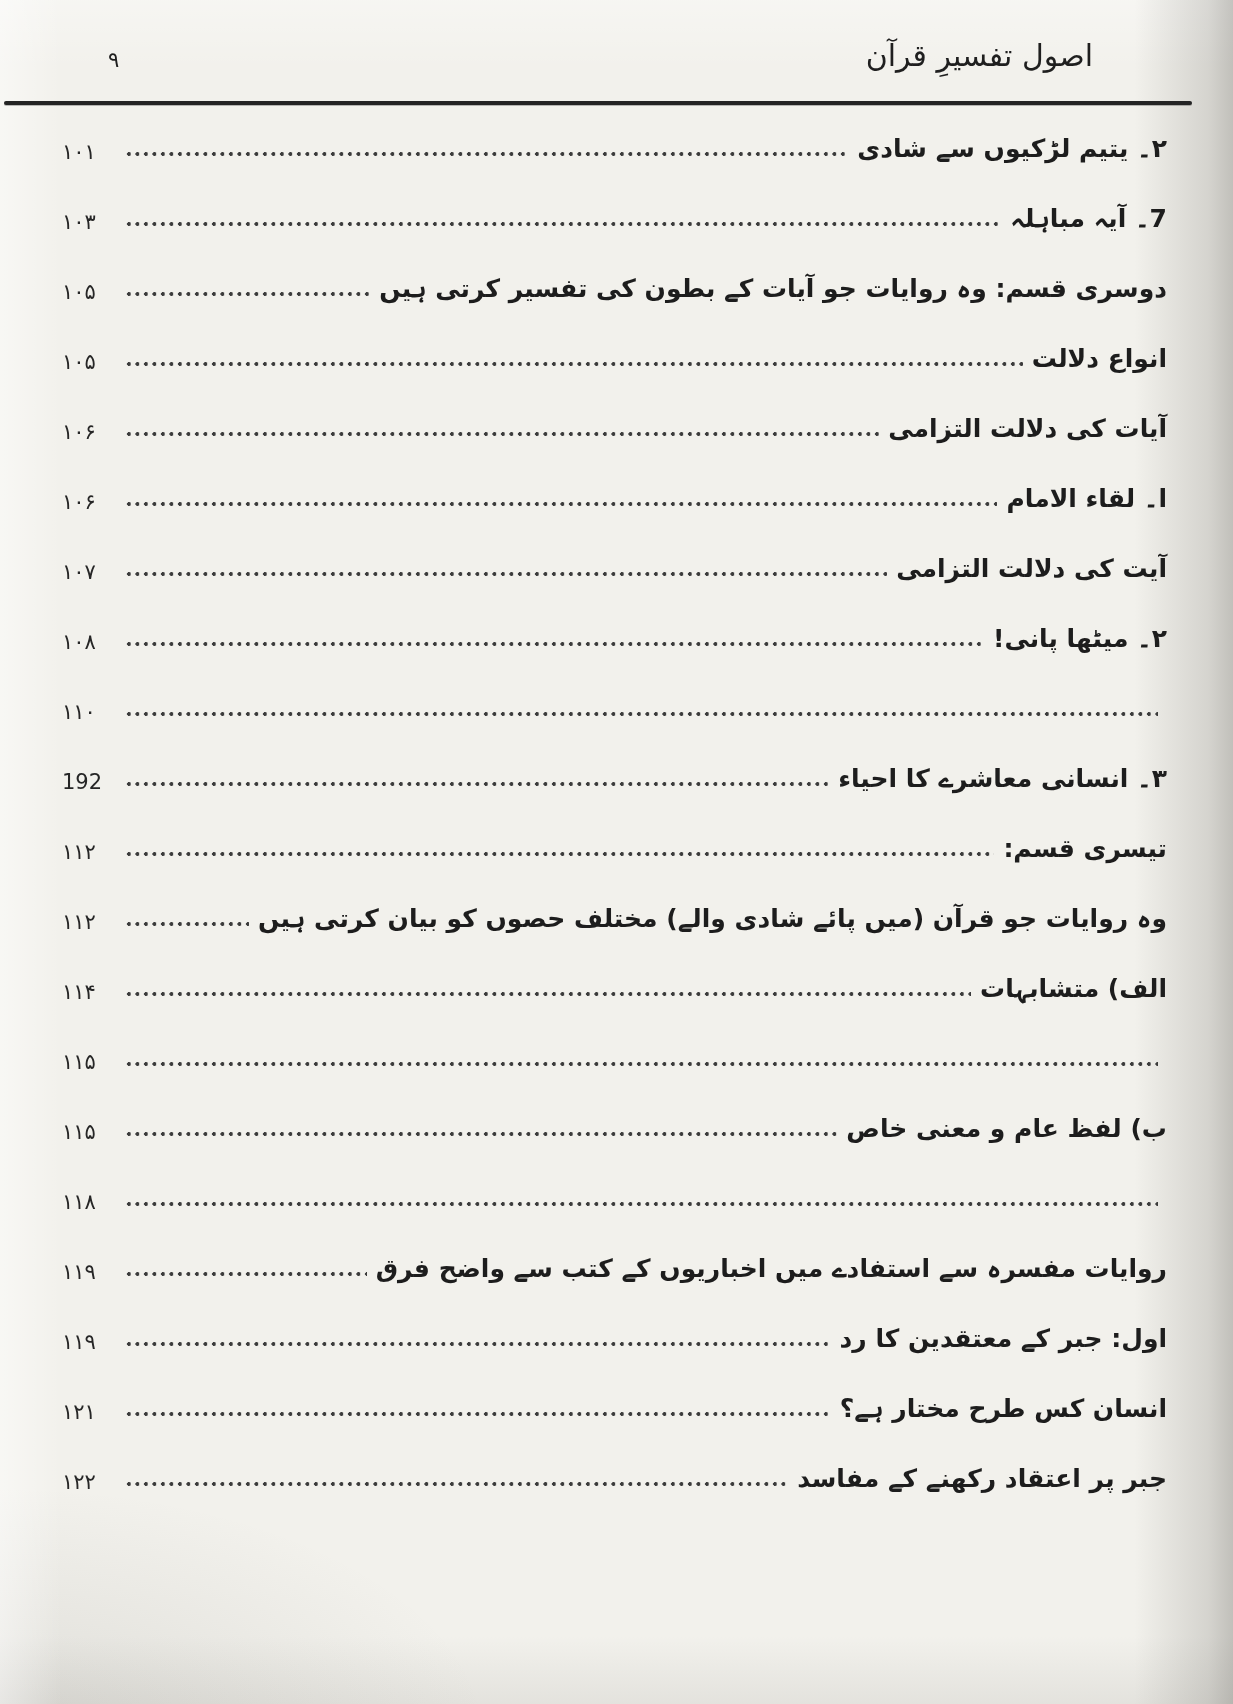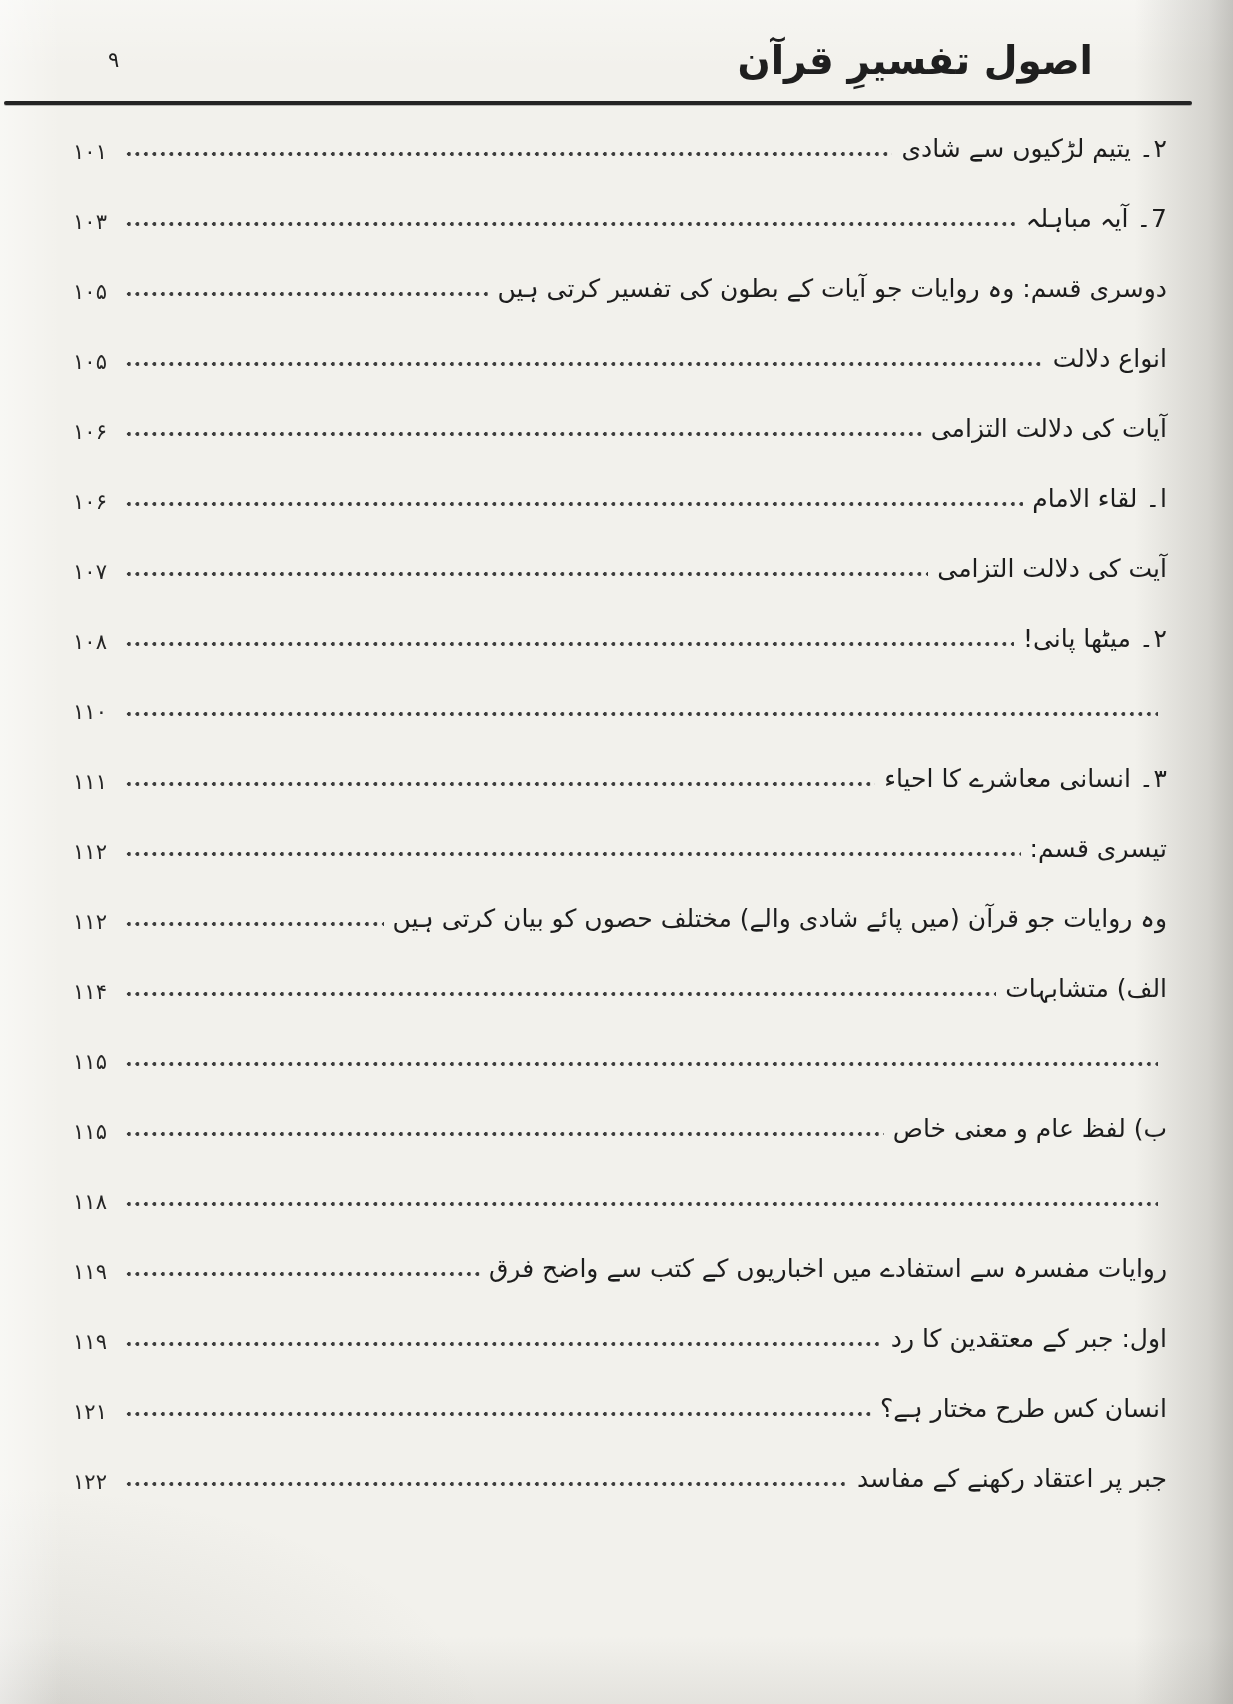--- a/index.html
+++ b/index.html
@@ -35,22 +35,22 @@
   
   .header {
     position: absolute;
     top: 0; left: 0; right: 0;
     height: 110px;
   }
   .header-title {
     position: absolute;
     top: 38px;
     right: 140px;
-    font-size: 39px;
-    font-weight: bold;
+    font-size: 30px;
+    font-weight: normal;
     letter-spacing: 0.5px;
     white-space: nowrap;
   }
   .header-page-num {
     position: absolute;
     top: 48px;
     left: 108px;
     font-size: 21px;
   }
   .header-rule {
@@ -75,42 +75,42 @@
   .toc-row {
     display: flex;
     align-items: flex-end;
     height: 70px;
     box-sizing: border-box;
     padding-bottom: 5px;
   }
   .toc-title {
     flex: 0 0 auto;
     font-size: 25px;
-    font-weight: normal;
+    font-weight: bold;
     line-height: 1.3;
     white-space: nowrap;
     color: #1d1d1d;
   }
   .toc-leader {
     flex: 1 1 auto;
     min-width: 18px;
     height: 8px;
     margin: 0 9px 7px 7px;
     background-image: radial-gradient(circle at 4px 4px, #3c3c3c 1.7px, rgba(0,0,0,0) 2.2px);
     background-size: 8.5px 8px;
     background-repeat: repeat-x;
     background-position: left bottom;
   }
   .toc-page {
     flex: 0 0 auto;
     min-width: 56px;
     font-size: 21px;
     color: #262626;
     direction: ltr;
-    text-align: center;
+    text-align: left;
     padding-bottom: 1px;
   }
 </style>
 </head>
 <body>
 
 <div class="page">
 
   <div class="header">
     <div class="header-title">اصول تفسیرِ قرآن</div>
@@ -169,21 +169,21 @@
       </div>
 
       <div class="toc-row">
         <span class="toc-leader"></span>
         <span class="toc-page">۱۱۰</span>
       </div>
 
       <div class="toc-row">
         <span class="toc-title">۳۔ انسانی معاشرے کا احیاء</span>
         <span class="toc-leader"></span>
-        <span class="toc-page">۱۱۱</span>
+        <span class="toc-page">192</span>
       </div>
 
       <div class="toc-row">
         <span class="toc-title">تیسری قسم:</span>
         <span class="toc-leader"></span>
         <span class="toc-page">۱۱۲</span>
       </div>
 
       <div class="toc-row">
         <span class="toc-title">وہ روایات جو قرآن (میں پائے شادی والے) مختلف حصوں کو بیان کرتی ہیں</span>

